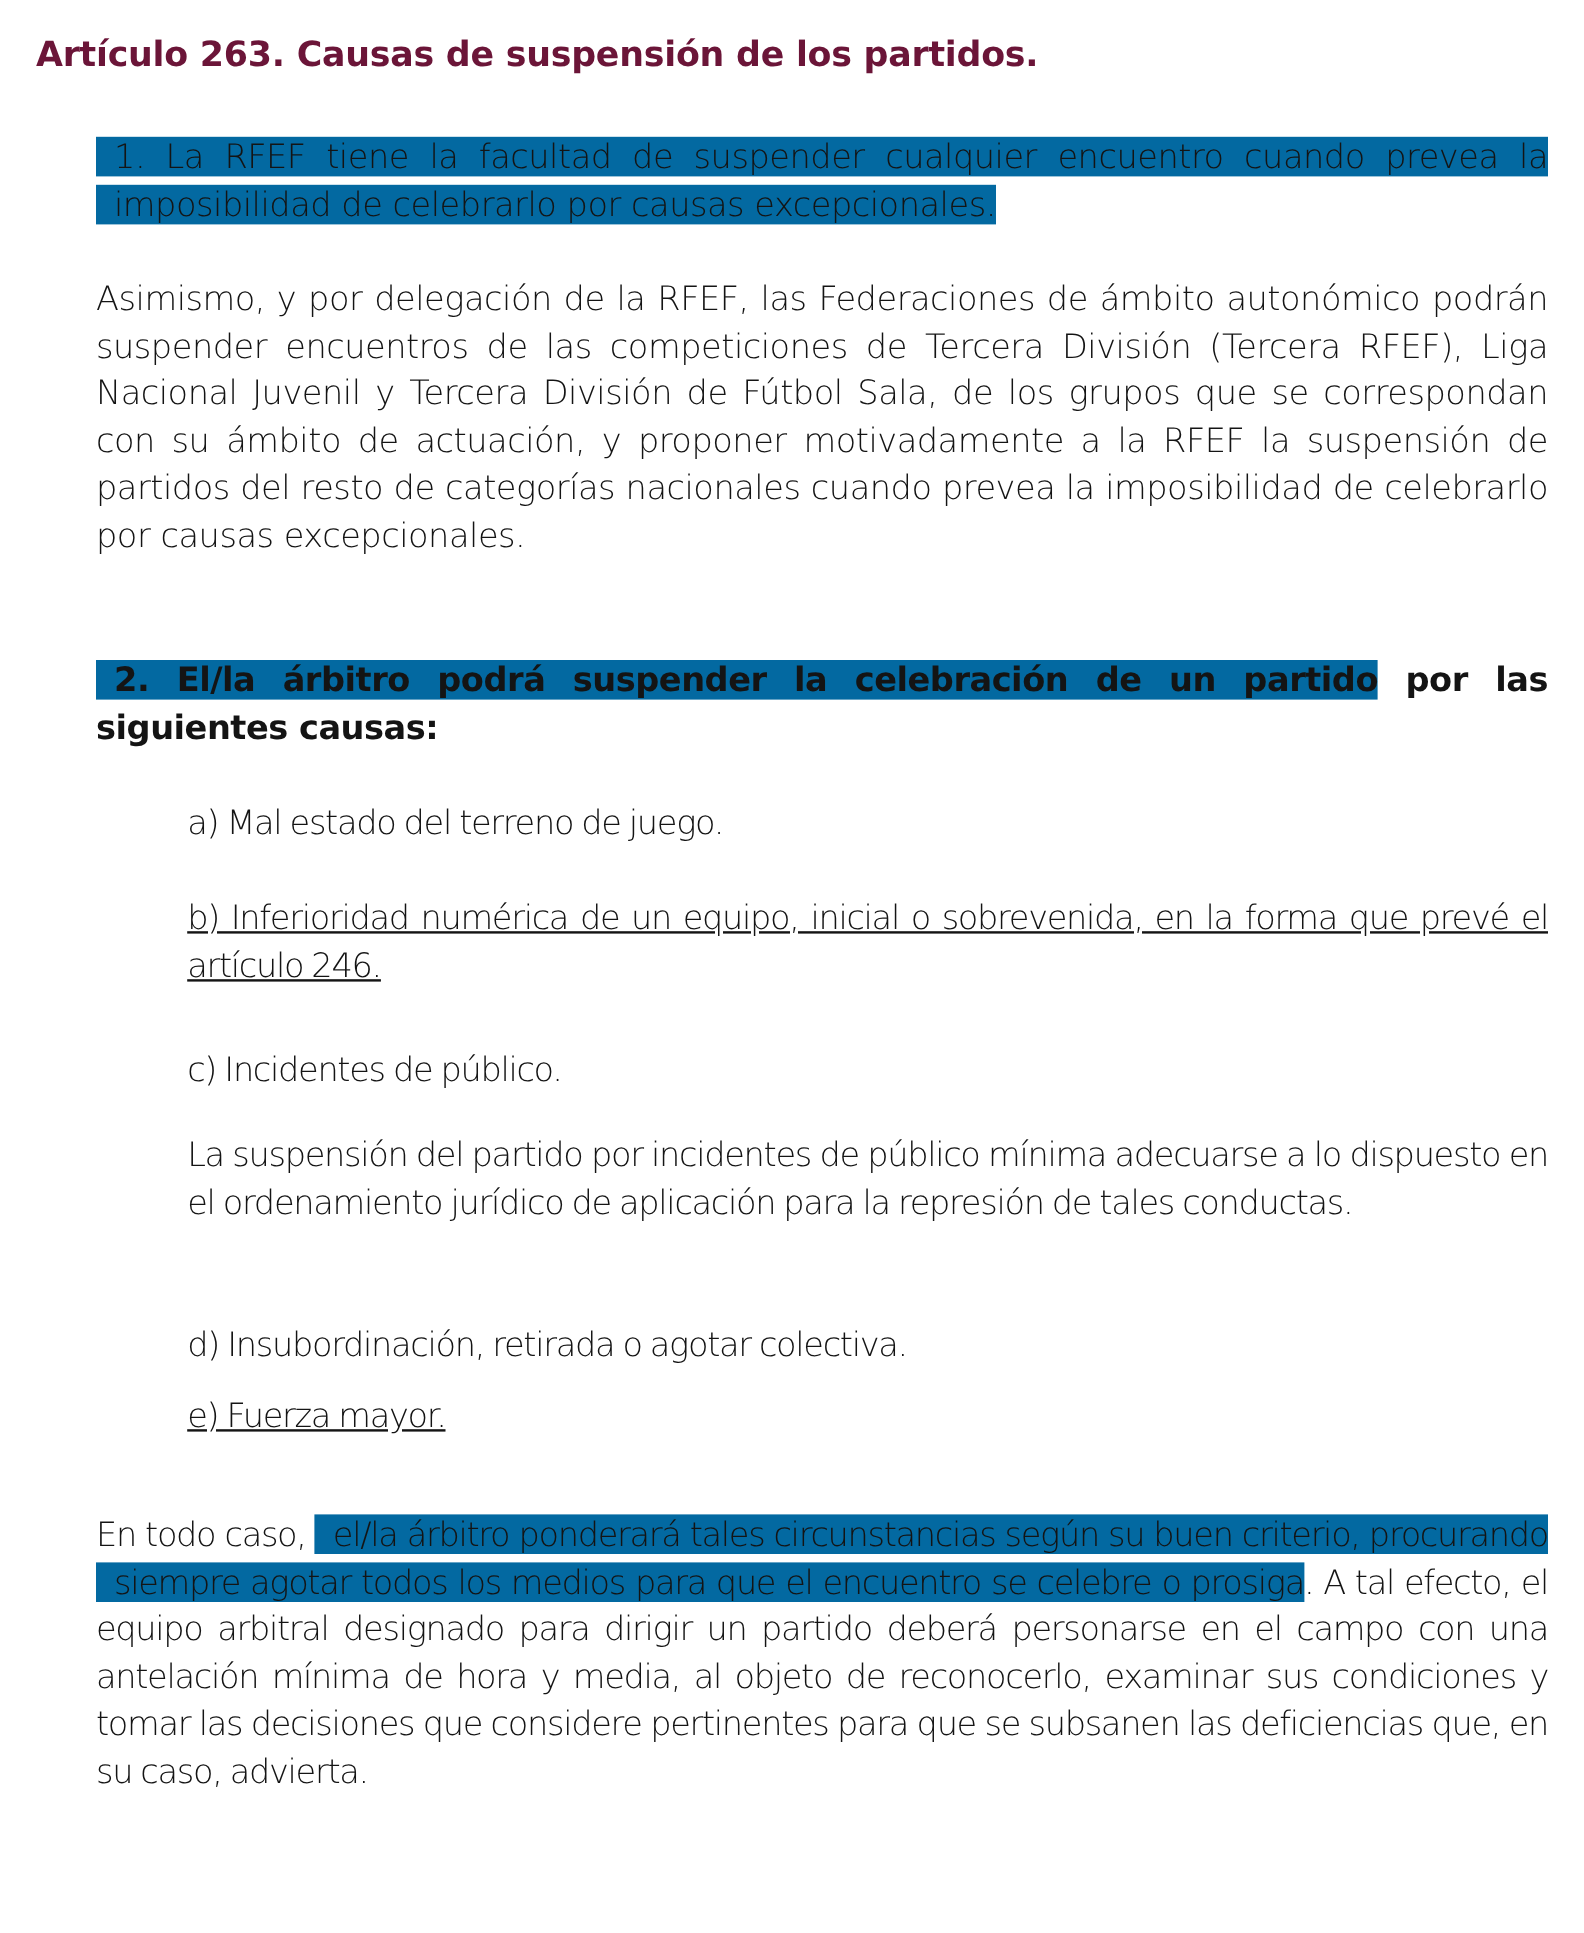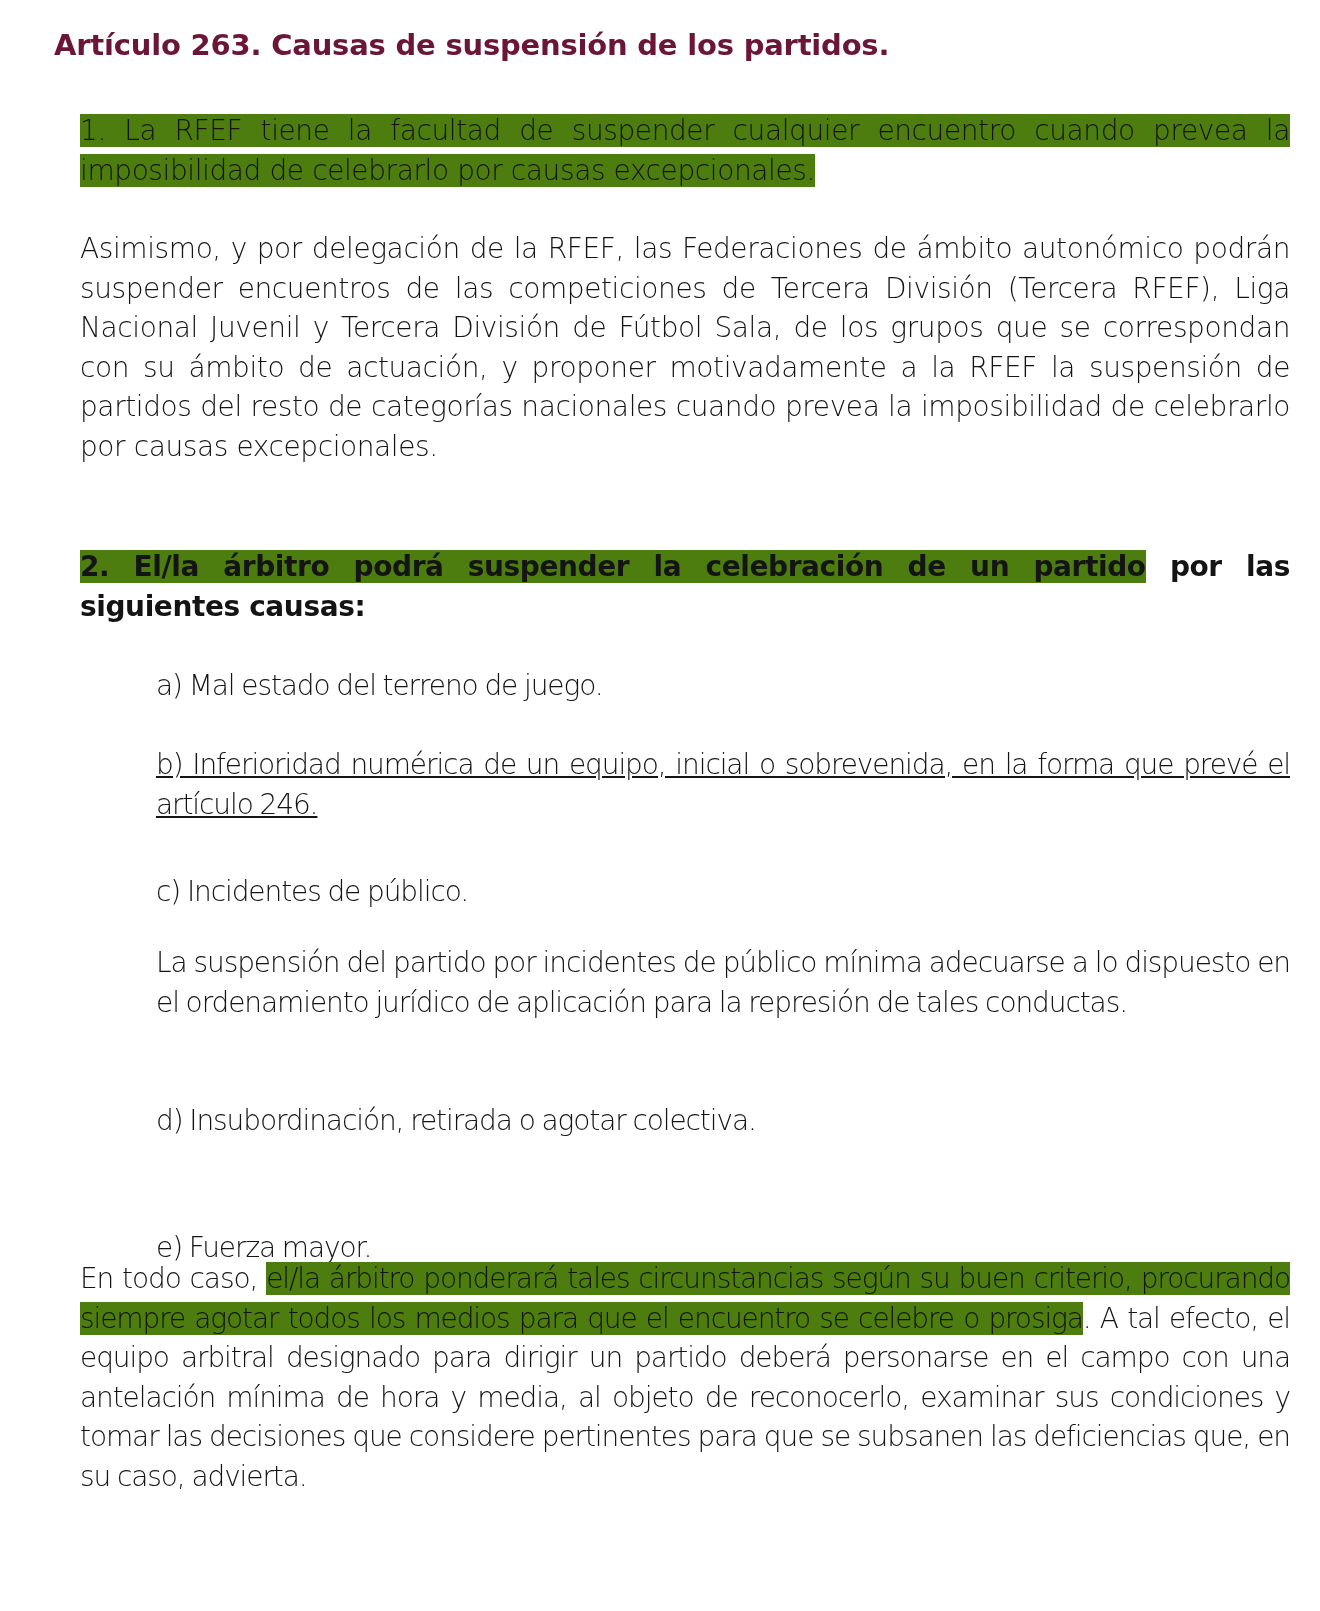--- a/index.html
+++ b/index.html
@@ -6,45 +6,44 @@
   body {
     width: 1320px; height: 1611px; position: relative; overflow: hidden;
     font-family: "DejaVu Sans", "Liberation Sans", sans-serif;
     color: #141414;
   }
   .title {
     position: absolute; left: 30px; top: 28px;
     font-family: "DejaVu Sans", sans-serif; font-weight: bold;
     font-size: 29px; color: #6b1538; letter-spacing: -0.2px;
     white-space: nowrap;
-    margin-left: 24px;
   }
   .para {
     position: absolute; left: 80px; width: 1210px;
     font-size: 28px; line-height: 39.6px;
     text-align: justify; text-align-last: left;
     font-weight: 300; letter-spacing: -0.4px; word-spacing: 0px;
   }
   .sub { left: 156px; width: 1134px; }
-  .hl { background: #4d7c0f; box-decoration-break: clone; -webkit-box-decoration-break: clone; }
+  .hl { background: #0369a1; box-decoration-break: clone; padding-left: 15px; -webkit-box-decoration-break: clone; }
   .narrow { letter-spacing: -1.1px; word-spacing: -1px; }
 </style>
 </head>
 <body>
 
 <div class="title">Artículo 263. Causas de suspensión de los partidos.</div>
 
 <div class="para" style="top:111px;">
   <span class="hl">1. La RFEF tiene la facultad de suspender cualquier encuentro cuando prevea la imposibilidad de celebrarlo por causas excepcionales.</span>
 </div>
 
 <div class="para" style="top:229px;">Asimismo, y por delegación de la RFEF, las Federaciones de ámbito autonómico podrán suspender encuentros de las competiciones de Tercera División (Tercera RFEF), Liga Nacional Juvenil y Tercera División de Fútbol Sala, de los grupos que se correspondan con su ámbito de actuación, y proponer motivadamente a la RFEF la suspensión de partidos del resto de categorías nacionales cuando prevea la imposibilidad de celebrarlo por causas excepcionales.</div>
 
 <div class="para" style="top:547px;font-weight:bold;"><span class="hl">2. El/la árbitro podrá suspender la celebración de un partido</span><span> por las siguientes causas:</span></div>
 
 <div class="para sub narrow" style="top:666px;">a) Mal estado del terreno de juego.</div>
 <div class="para sub narrow" style="top:745px;text-decoration:underline;">b) Inferioridad numérica de un equipo, inicial o sobrevenida, en la forma que prevé el artículo 246.</div>
 <div class="para sub narrow" style="top:872px;">c) Incidentes de público.</div>
 <div class="para sub narrow" style="top:943px;">La suspensión del partido por incidentes de público mínima adecuarse a lo dispuesto en el ordenamiento jurídico de aplicación para la represión de tales conductas.</div>
 <div class="para sub narrow" style="top:1101px;">d) Insubordinación, retirada o agotar colectiva.</div>
-<div class="para sub narrow" style="top:1228px;">e) Fuerza mayor.</div>
+<div class="para sub narrow" style="top:1160px;text-decoration:underline;">e) Fuerza mayor.</div>
 
 <div class="para narrow" style="top:1259px;"><span>En todo caso, </span><span class="hl">el/la árbitro ponderará tales circunstancias según su buen criterio, procurando siempre agotar todos los medios para que el encuentro se celebre o prosiga</span><span>. A tal efecto, el equipo arbitral designado para dirigir un partido deberá personarse en el campo con una antelación mínima de hora y media, al objeto de reconocerlo, examinar sus condiciones y tomar las decisiones que considere pertinentes para que se subsanen las deficiencias que, en su caso, advierta.</span></div>
 
 </body></html>

